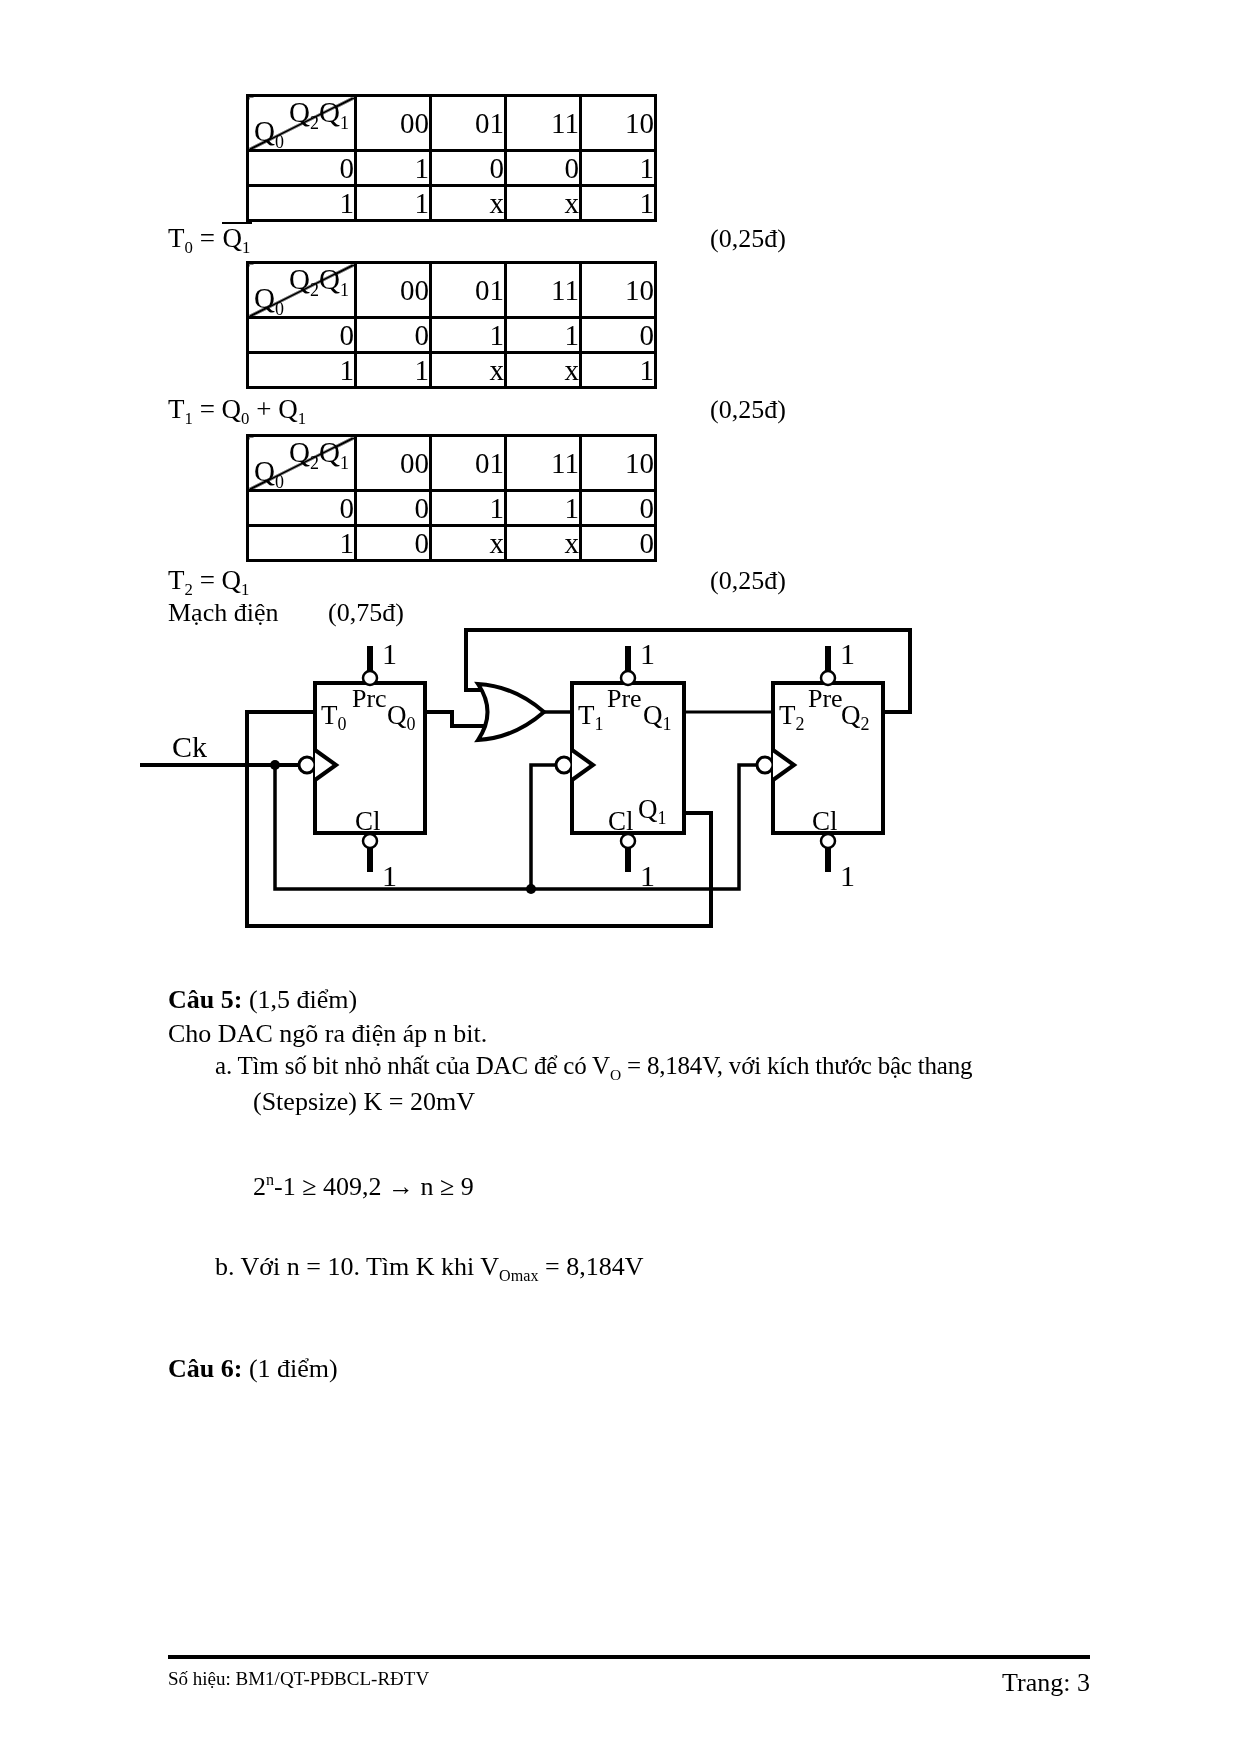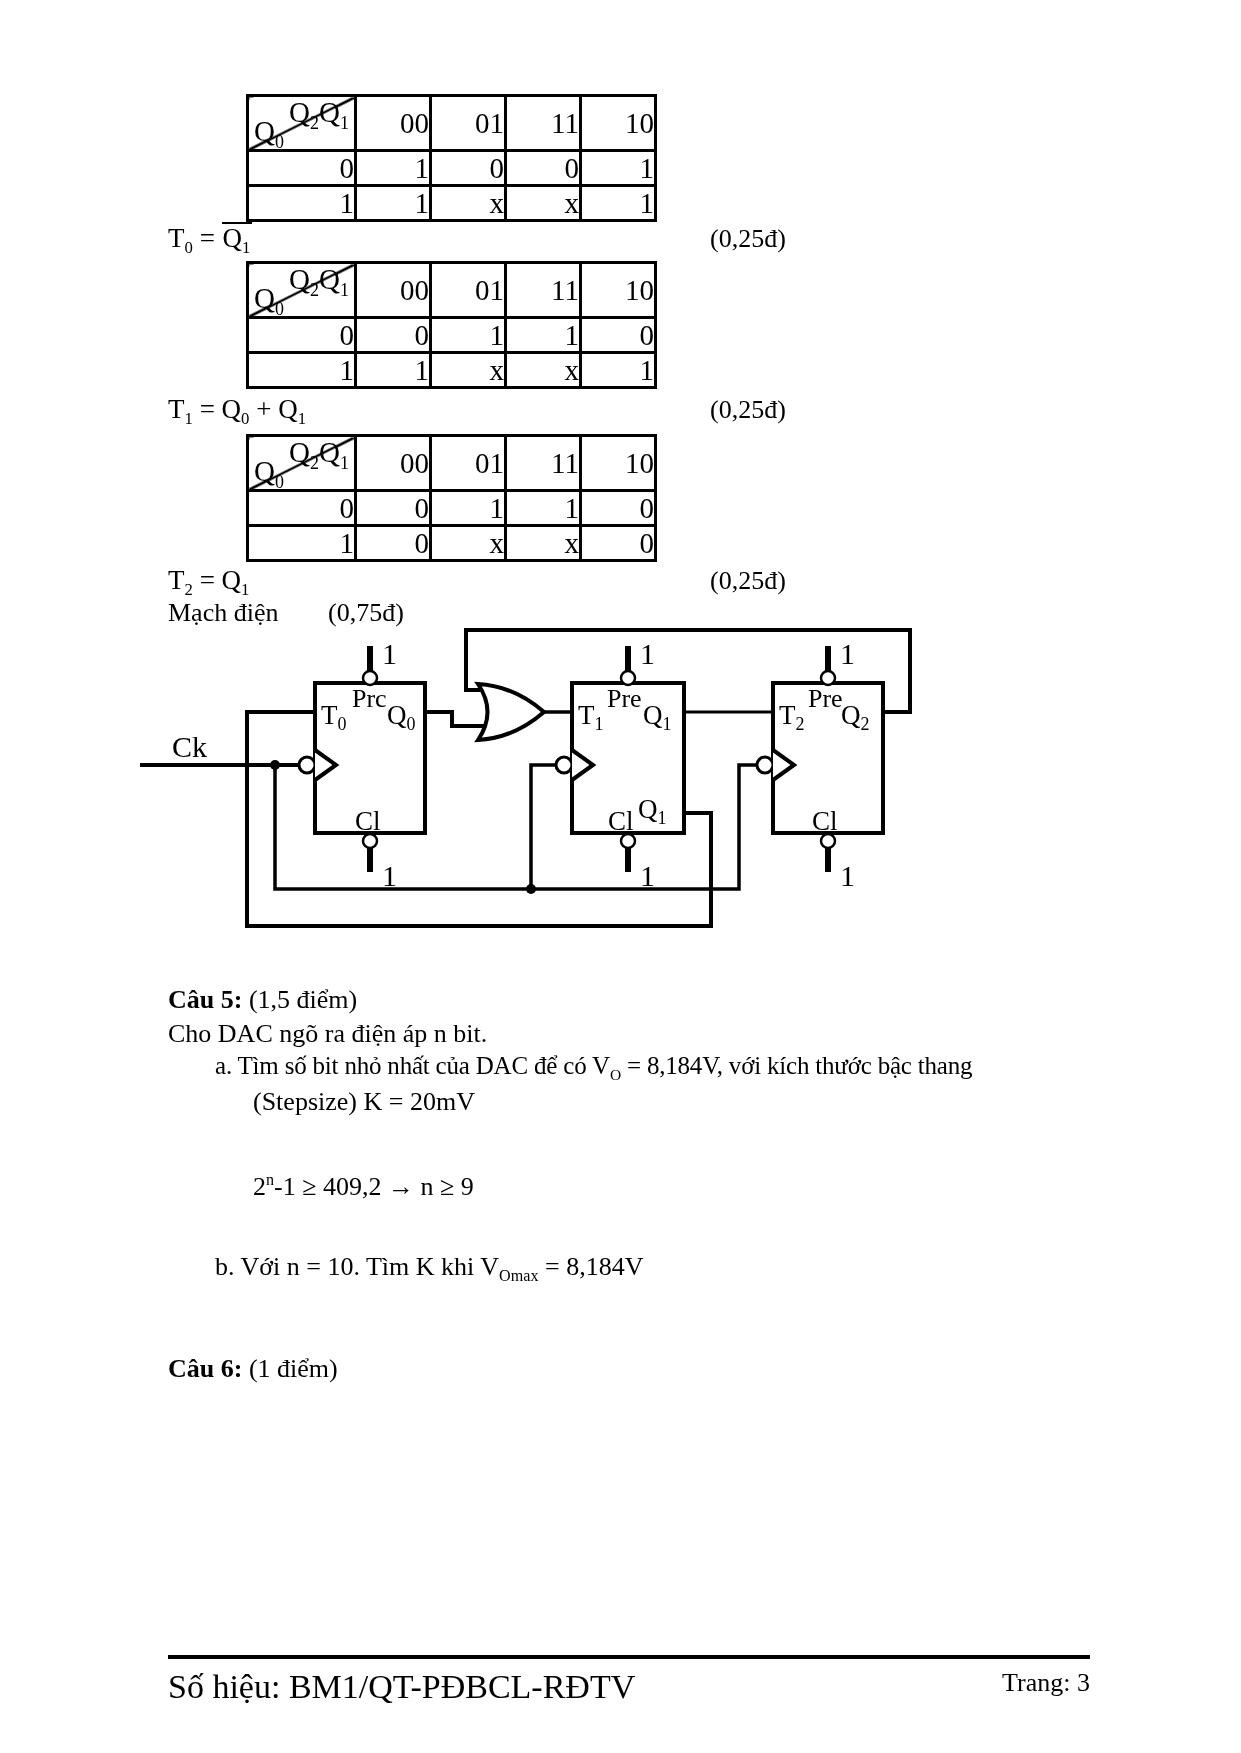--- a/index.html
+++ b/index.html
@@ -28,21 +28,21 @@
   .ind-a{left:215px;}
   .ind-s{left:253px;text-align:right;}
   .bold{font-weight:bold;}
   .ovl{display:inline-block; border-top:2.6px solid #000; padding:1px 2px 0 1px; line-height:1.0;}
   .smaller{font-size:25px; letter-spacing:-0.2px;}
   
   svg.circuit{position:absolute; left:0; top:615px;}
   svg.circuit text{font-family:"Liberation Serif","DejaVu Serif",serif; fill:#000;}
   
   .footer-rule{position:absolute; left:168px; top:1655px; width:922px; height:3.5px; background:#000;}
-  .footer-left{position:absolute; left:168px; top:1668px; font-size:34px;}
+  .footer-left{position:absolute; left:168px; top:1668px; font-size:19px;}
   .footer-right{position:absolute; right:151px; top:1668px; font-size:26px;}
 </style>
 </head>
 <body>
 
 <div class="page">
 
   <table class="kmap" style="top:94px">
     <colgroup>
         <col style="width:108px">

